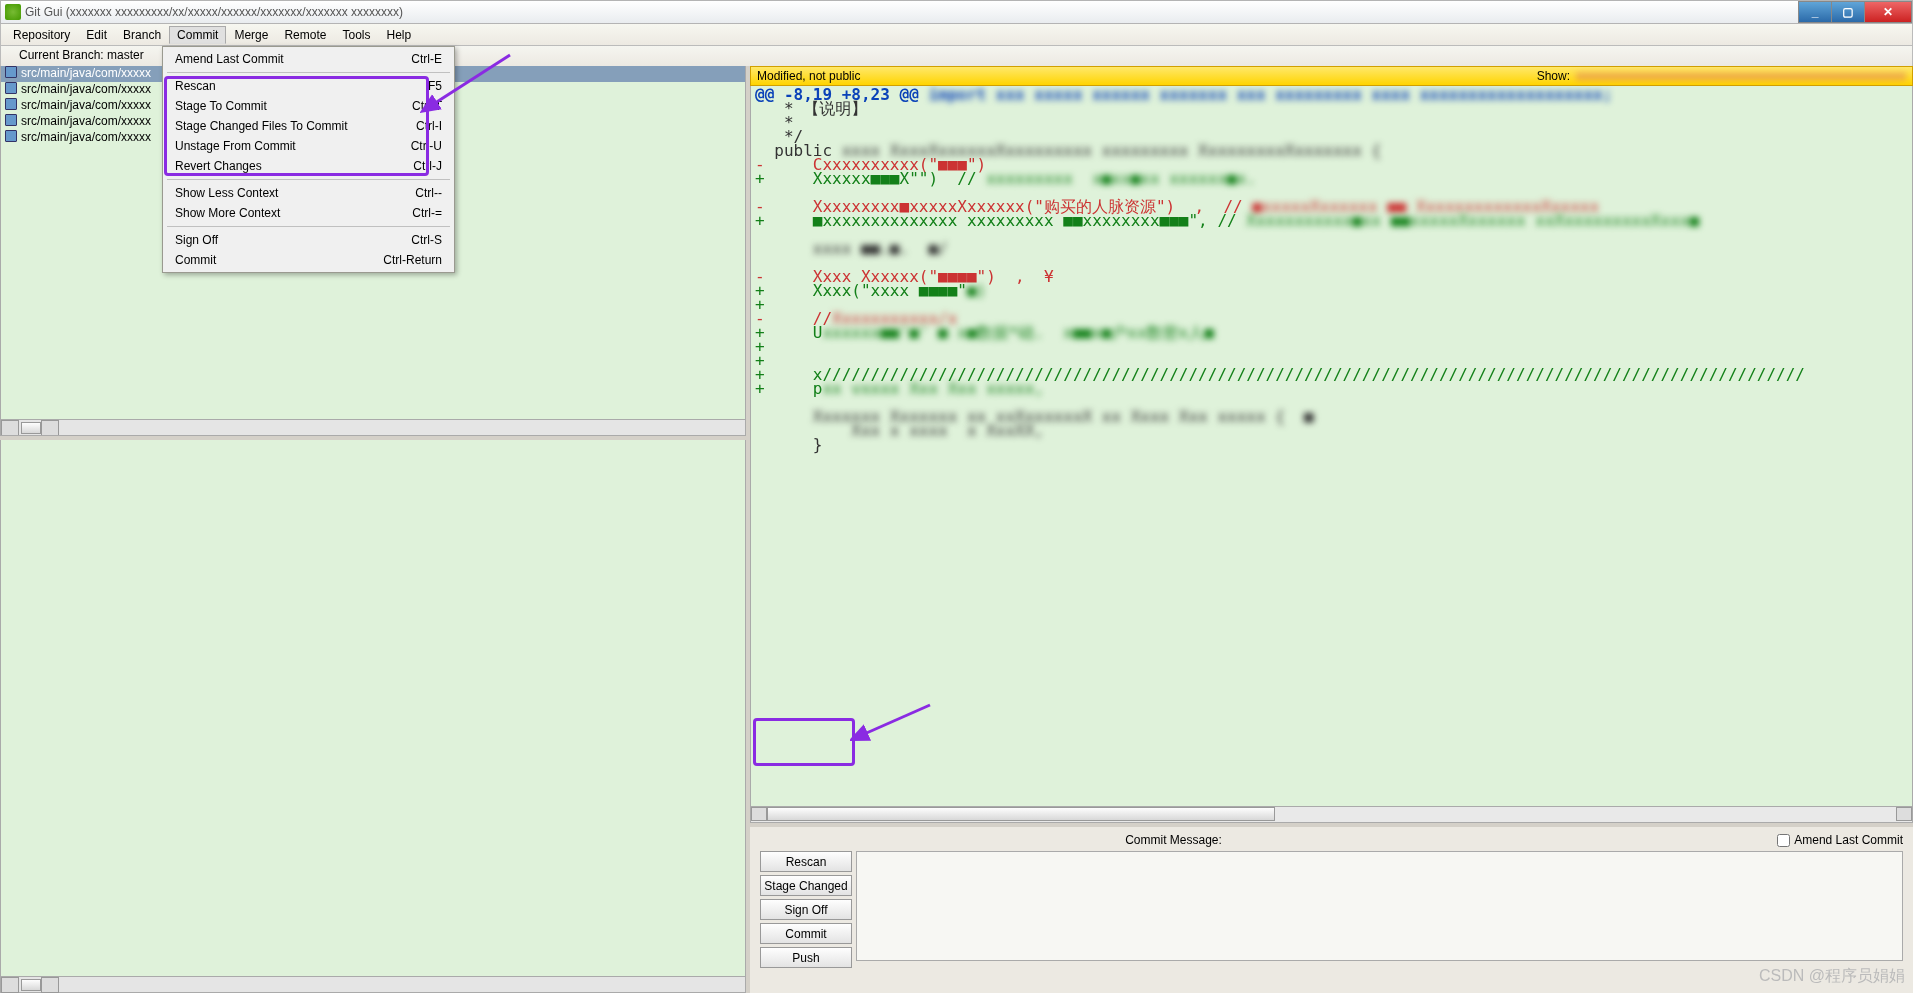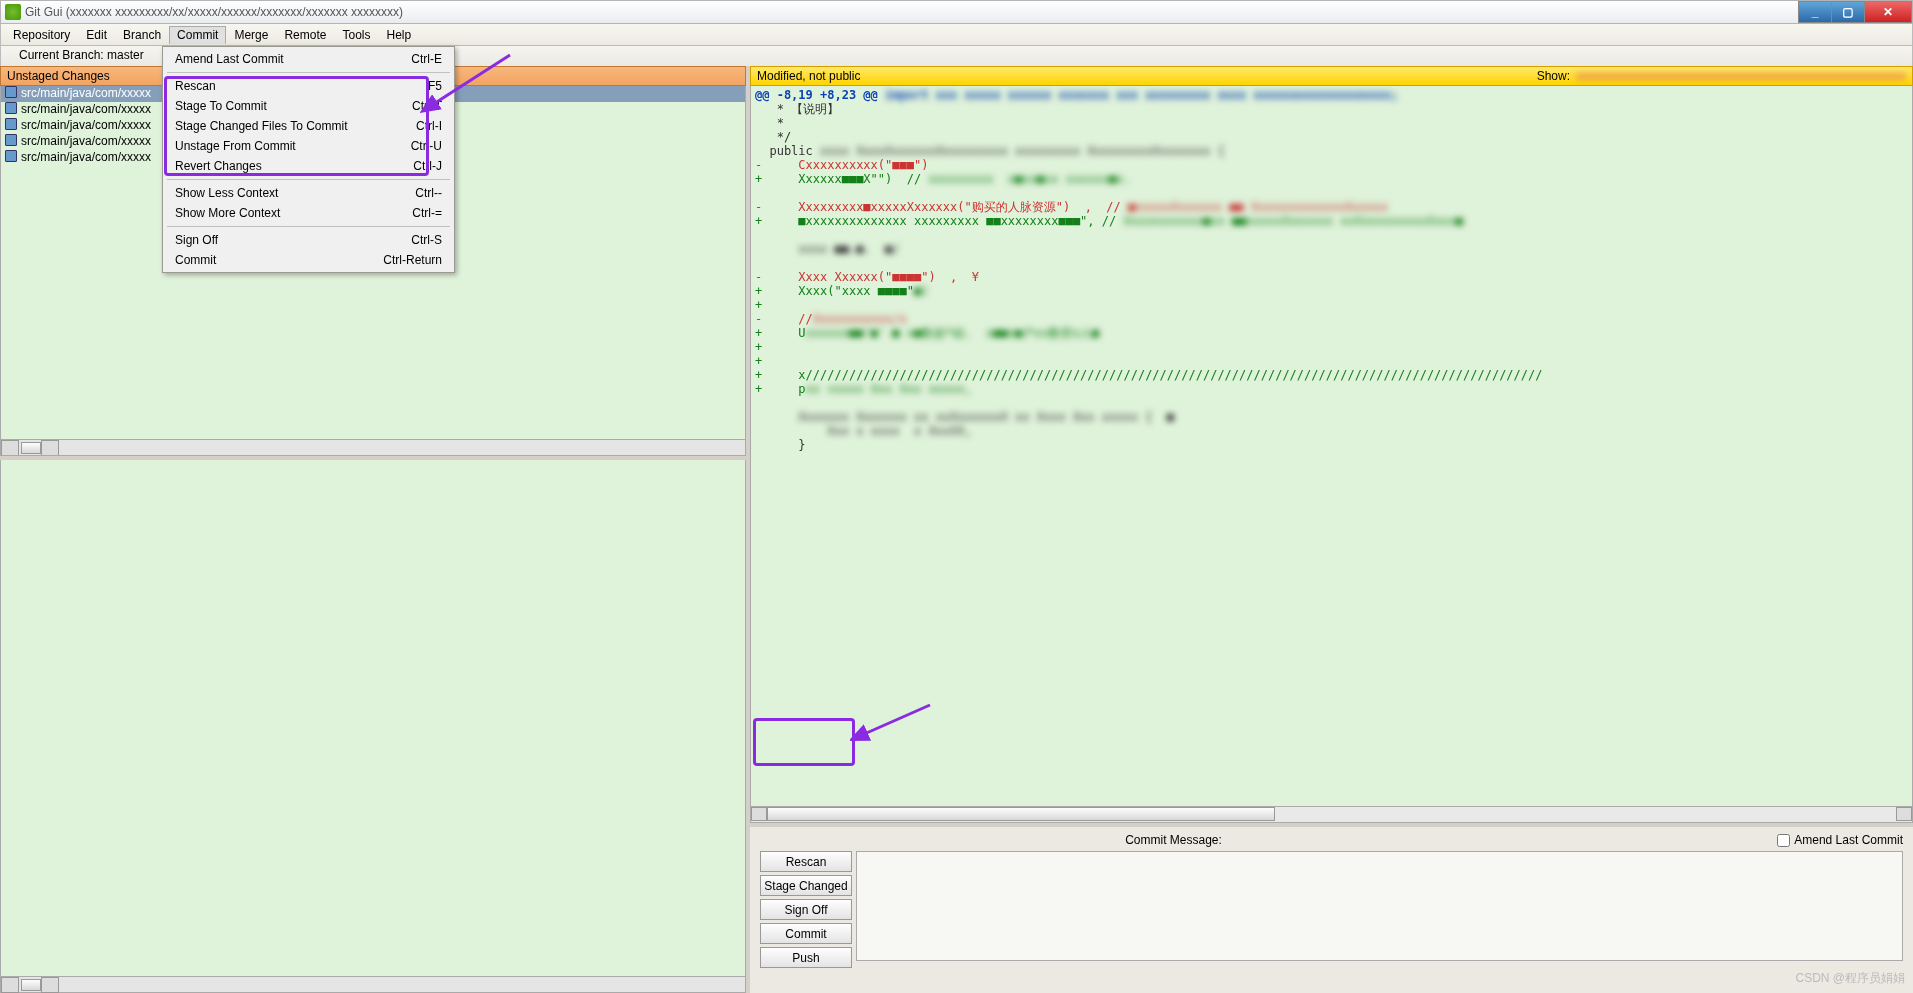--- a/index.html
+++ b/index.html
@@ -63,21 +63,21 @@
   .filelist { background: #dff2da; flex: 0 0 370px; border:1px solid #aaa; border-top:none; overflow:hidden; position:relative; }
   .stagedlist { background: #dff2da; flex: 1; border:1px solid #aaa; border-top:none; position:relative; }
   .filelist .row, .stagedlist .row { display:flex; align-items:flex-start; height:16px; padding:0 4px; gap:4px; }
   .filelist .row.selected { background: #859fba; color:#fff; }
   .fileicon { width:12px; height:12px; background:#6699cc; display:inline-block; border-radius:1px; border:1px solid #336; }
   .hscroll { position:absolute; bottom:0; left:0; right:0; height:16px; background:#e5e5e5; border-top:1px solid #aaa; display:flex; align-items:center; }
   .hscroll::before,.hscroll::after{content:"";width:16px;height:14px;background:#ddd;border:1px solid #999;}
   .hscroll .thumb{height:12px;background:linear-gradient(#fdfdfd,#d8d8d8);border:1px solid #999;flex:0 0 20px;margin-left:2px;}
   .gap { height: 4px; background: #d4d0c8; }
   
-  .diffpane { flex:1; background:#dff2da; border:1px solid #aaa; border-top:none; font-family:"Courier New",monospace; font-size:12px; padding:2px 4px; overflow:hidden; position:relative; }
+  .diffpane { flex:1; background:#dff2da; border:1px solid #aaa; border-top:none; font-family:"Courier New",monospace; font-size:16px; padding:2px 4px; overflow:hidden; position:relative; }
   .diffpane pre { white-space: pre; line-height: 14px; }
   .df-hunk { color:#0a42b8; font-weight:bold; }
   .df-ctx { color:#333; }
   .df-add { color:#138019; }
   .df-del { color:#c33; }
   .blr { filter: blur(3px); }
   .diff-hscroll { position:absolute; bottom:0; left:0; right:0; height:16px; background:#e9e9e9; border-top:1px solid #aaa; display:flex; }
   .diff-hscroll .sbtn{width:16px;height:14px;background:#ddd;border:1px solid #999;}
   .diff-hscroll .track{flex:1;position:relative;}
   .diff-hscroll .th{position:absolute;left:0;top:0;width:45%;height:14px;background:linear-gradient(#fdfdfd,#d8d8d8);border:1px solid #999;}
@@ -104,21 +104,21 @@
   .dropdown .mi { padding:3px 10px; display:flex; cursor:default; }
   .dropdown .mi .sc { margin-left:auto; }
   .dropdown .sep { height:1px; background:#c0c0c0; margin:3px 2px; }
   
   .hl-purple { position:absolute; border:3px solid #8a2be2; border-radius:4px; pointer-events:none; z-index:40; }
   .hl1 { top: 76px; left:164px; width:265px; height:100px; }
   .hl2 { top: 718px; left:753px; width:102px; height:48px; }
   
   .arrow { position:absolute; z-index:39; pointer-events:none; }
   
-  .wm { position:absolute; bottom:6px; right:8px; color:#bbb; font-size:12px; z-index:50;text-align:right; }
+  .wm { position:absolute; bottom:6px; right:8px; color:#bbb; font-size:16px; z-index:50;text-align:right; }
 </style>
 </head>
 <body>
 
 <div class="titlebar">
   <span class="appicon"></span>
   <span class="title">Git Gui (xxxxxxx xxxxxxxxx/xx/xxxxx/xxxxxx/xxxxxxx/xxxxxxx xxxxxxxx)</span>
   <div class="winbtns">
     <div class="winbtn min">_</div>
     <div class="winbtn max">▢</div>
@@ -134,21 +134,20 @@
     <span class="menuitem">Merge</span>
     <span class="menuitem">Remote</span>
     <span class="menuitem">Tools</span>
     <span class="menuitem">Help</span>
   </div>
 
 <div class="branchbar">Current Branch: master</div>
 
 <div class="main">
   <div class="left">
-    <div class="sech unstaged">Unstaged Changes</div>
     <div class="filelist" id="unstaged-list">
       <div class="row selected">
           <span class="fileicon"></span>
           <span>src/main/java/com/xxxxx</span>
         </div>
         <div class="row">
           <span class="fileicon"></span>
           <span>src/main/java/com/xxxxx</span>
         </div>
         <div class="row">

